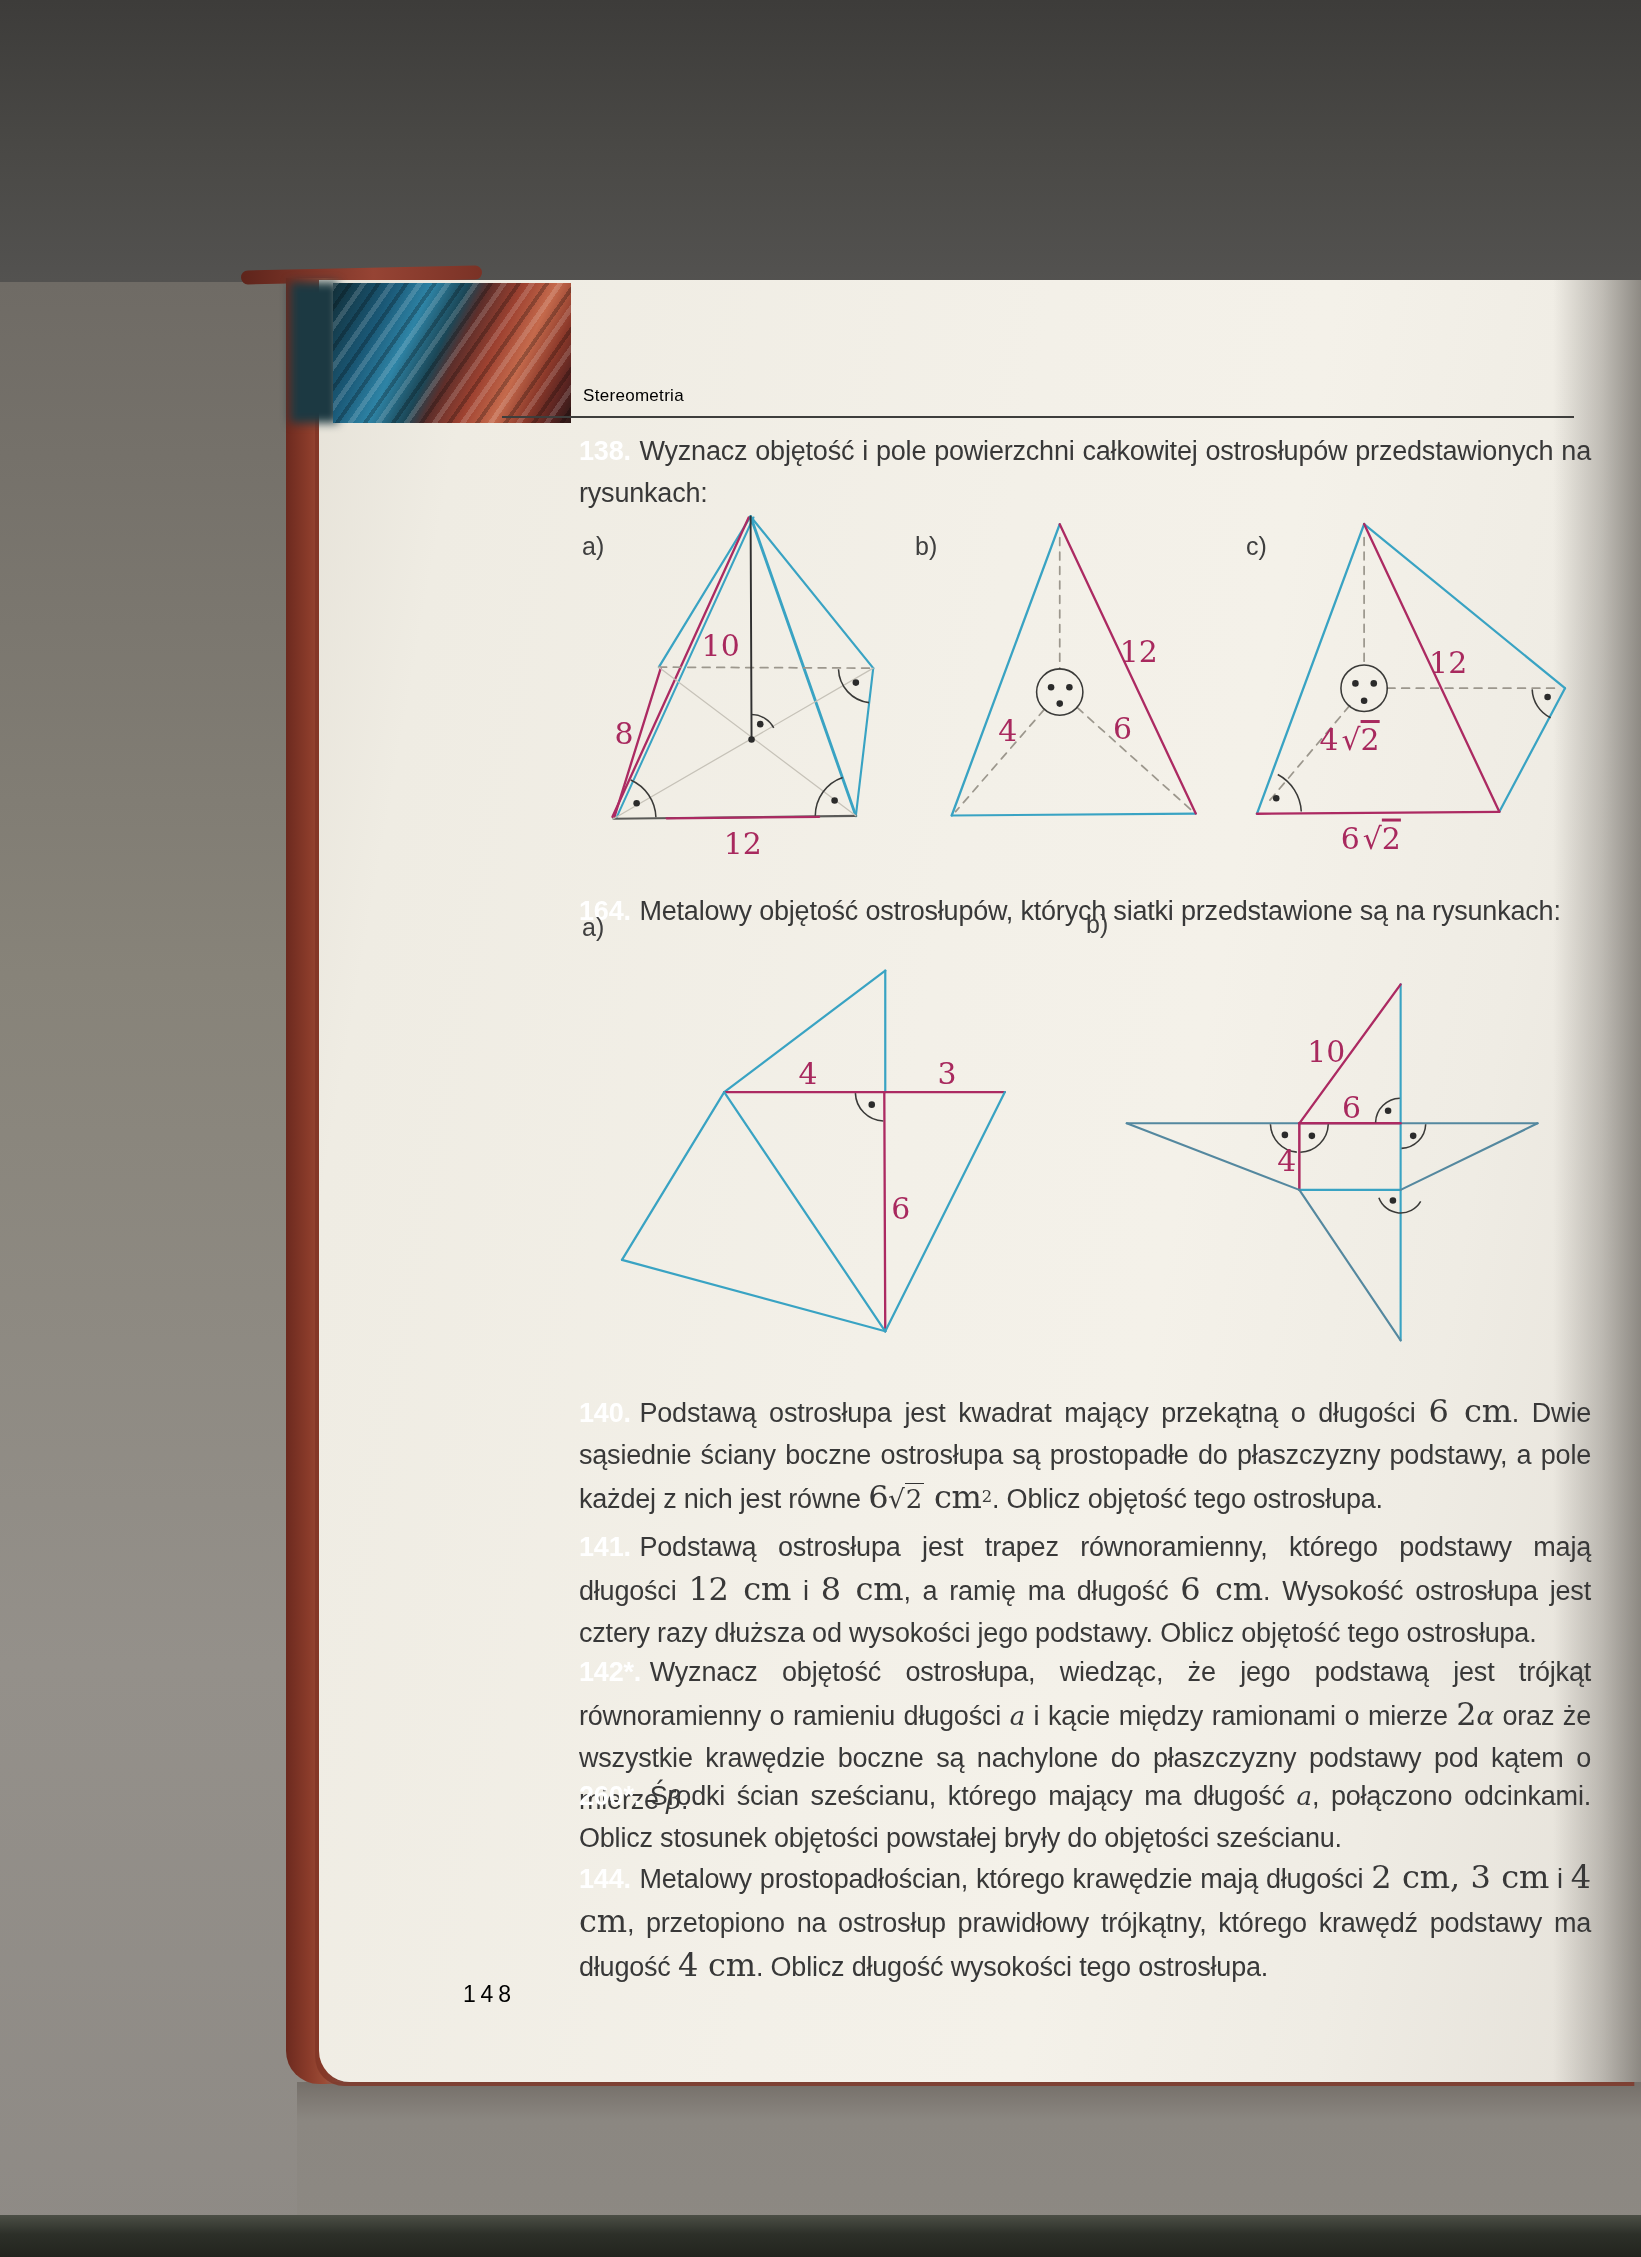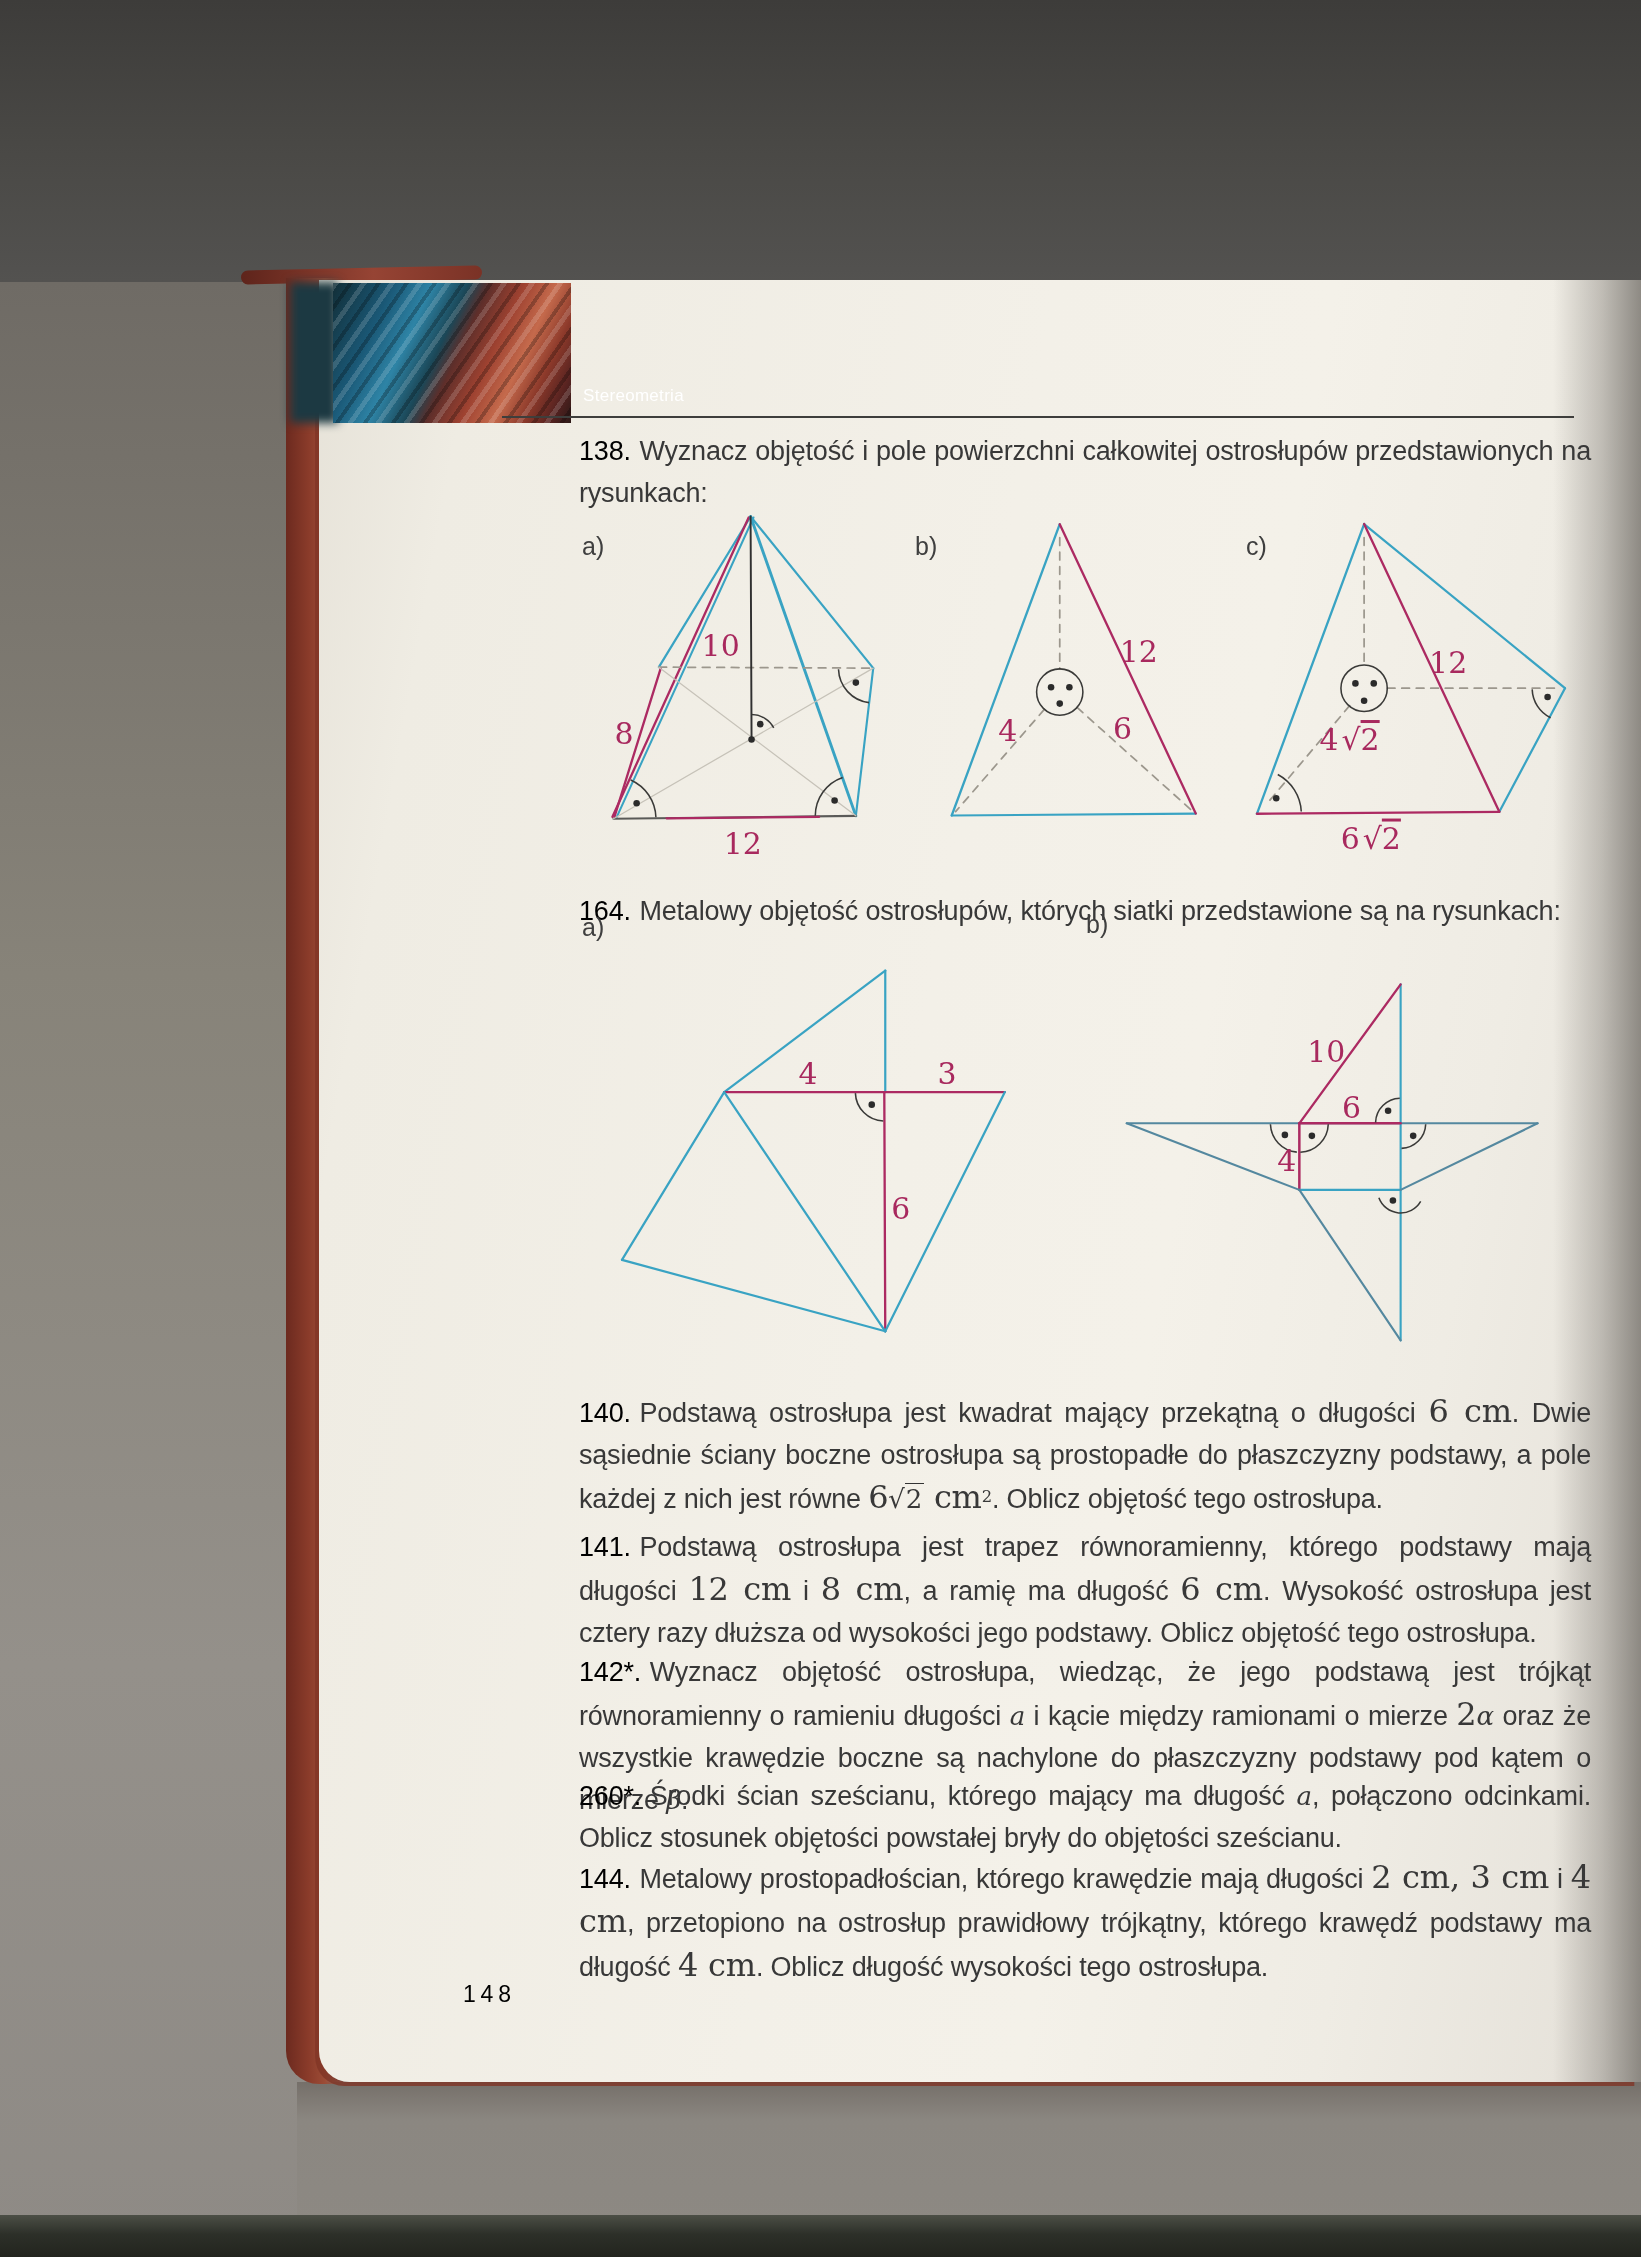--- a/index.html
+++ b/index.html
@@ -24,27 +24,27 @@
   #page{left:319px;top:280px;width:1323px;height:1802px;
     background:linear-gradient(100deg,#e6e2d8 0%,#efece3 10%,#f3f0e8 45%,#f4f1e9 62%,#efece4 80%,#e4e0d8 100%);
     border-bottom-left-radius:31px;box-shadow:-5.8px 5.8px 0 -1.9px rgba(128,53,38,.8);}
   #page-curve{left:1553px;top:280px;width:89px;height:1802px;
     background:linear-gradient(90deg,rgba(137,133,127,0) 0%,rgba(134,130,124,.45) 55%,rgba(116,112,106,.8) 100%);}
   #deco-blur{left:290px;top:282px;width:48px;height:141px;background:#1c3942;filter:blur(4.8px);}
   #deco{left:333px;top:283px;width:238px;height:140px;
     background-image:
       repeating-linear-gradient(125deg, rgba(255,255,255,.15) 0 4.8px, rgba(0,0,0,0) 4.8px 12.6px, rgba(0,0,0,.24) 12.6px 16.4px, rgba(0,0,0,0) 16.4px 23px),
       linear-gradient(115deg,#122e37 0%,#1a5876 20%,#2e84a6 33%,#1b4757 45%,#5d2e2a 52%,#9d4130 63%,#c56a4c 74%,#8c392a 84%,#552220 93%,#2c1917 100%);}
-  #section-label{left:583px;top:386px;font-size:17px;color:#ffffff;letter-spacing:0.3px;}
+  #section-label{left:583px;top:386px;font-size:17px;color:#000000;letter-spacing:0.3px;}
   #header-rule{left:502px;top:416px;width:1072px;height:2.4px;background:#3e3e3c;}
   #page-number{left:463px;top:1981px;font-size:23px;letter-spacing:4.8px;color:#000000;}
   
   .prob{position:absolute;left:579px;width:1012px;margin:0;
         font-size:27px;line-height:42px;color:#383838;text-align:justify;letter-spacing:-0.2px;}
-  .pnum{font-weight:normal;color:#000000;margin-right:8.7px;}
+  .pnum{font-weight:bold;color:#ffffff;margin-right:8.7px;}
   .m{font-family:"DejaVu Serif",serif;font-size:32px;}
   .i{font-family:"DejaVu Serif",serif;font-style:italic;font-size:26px;}
   sup.s{font-family:"DejaVu Serif",serif;font-size:16.4px;vertical-align:5.8px;line-height:0;}
   .rad{font-family:"DejaVu Serif",serif;font-size:26px;}
   .rad .ov{border-top:1.9px solid #333;padding:0 1.9px 0 1px;}
   
   .axlabel{position:absolute;font-size:25px;color:#3f3f3f;}
   svg text{font-family:"DejaVu Serif",serif;font-size:31px;fill:#a8295e;}
 </style>
 </head>

